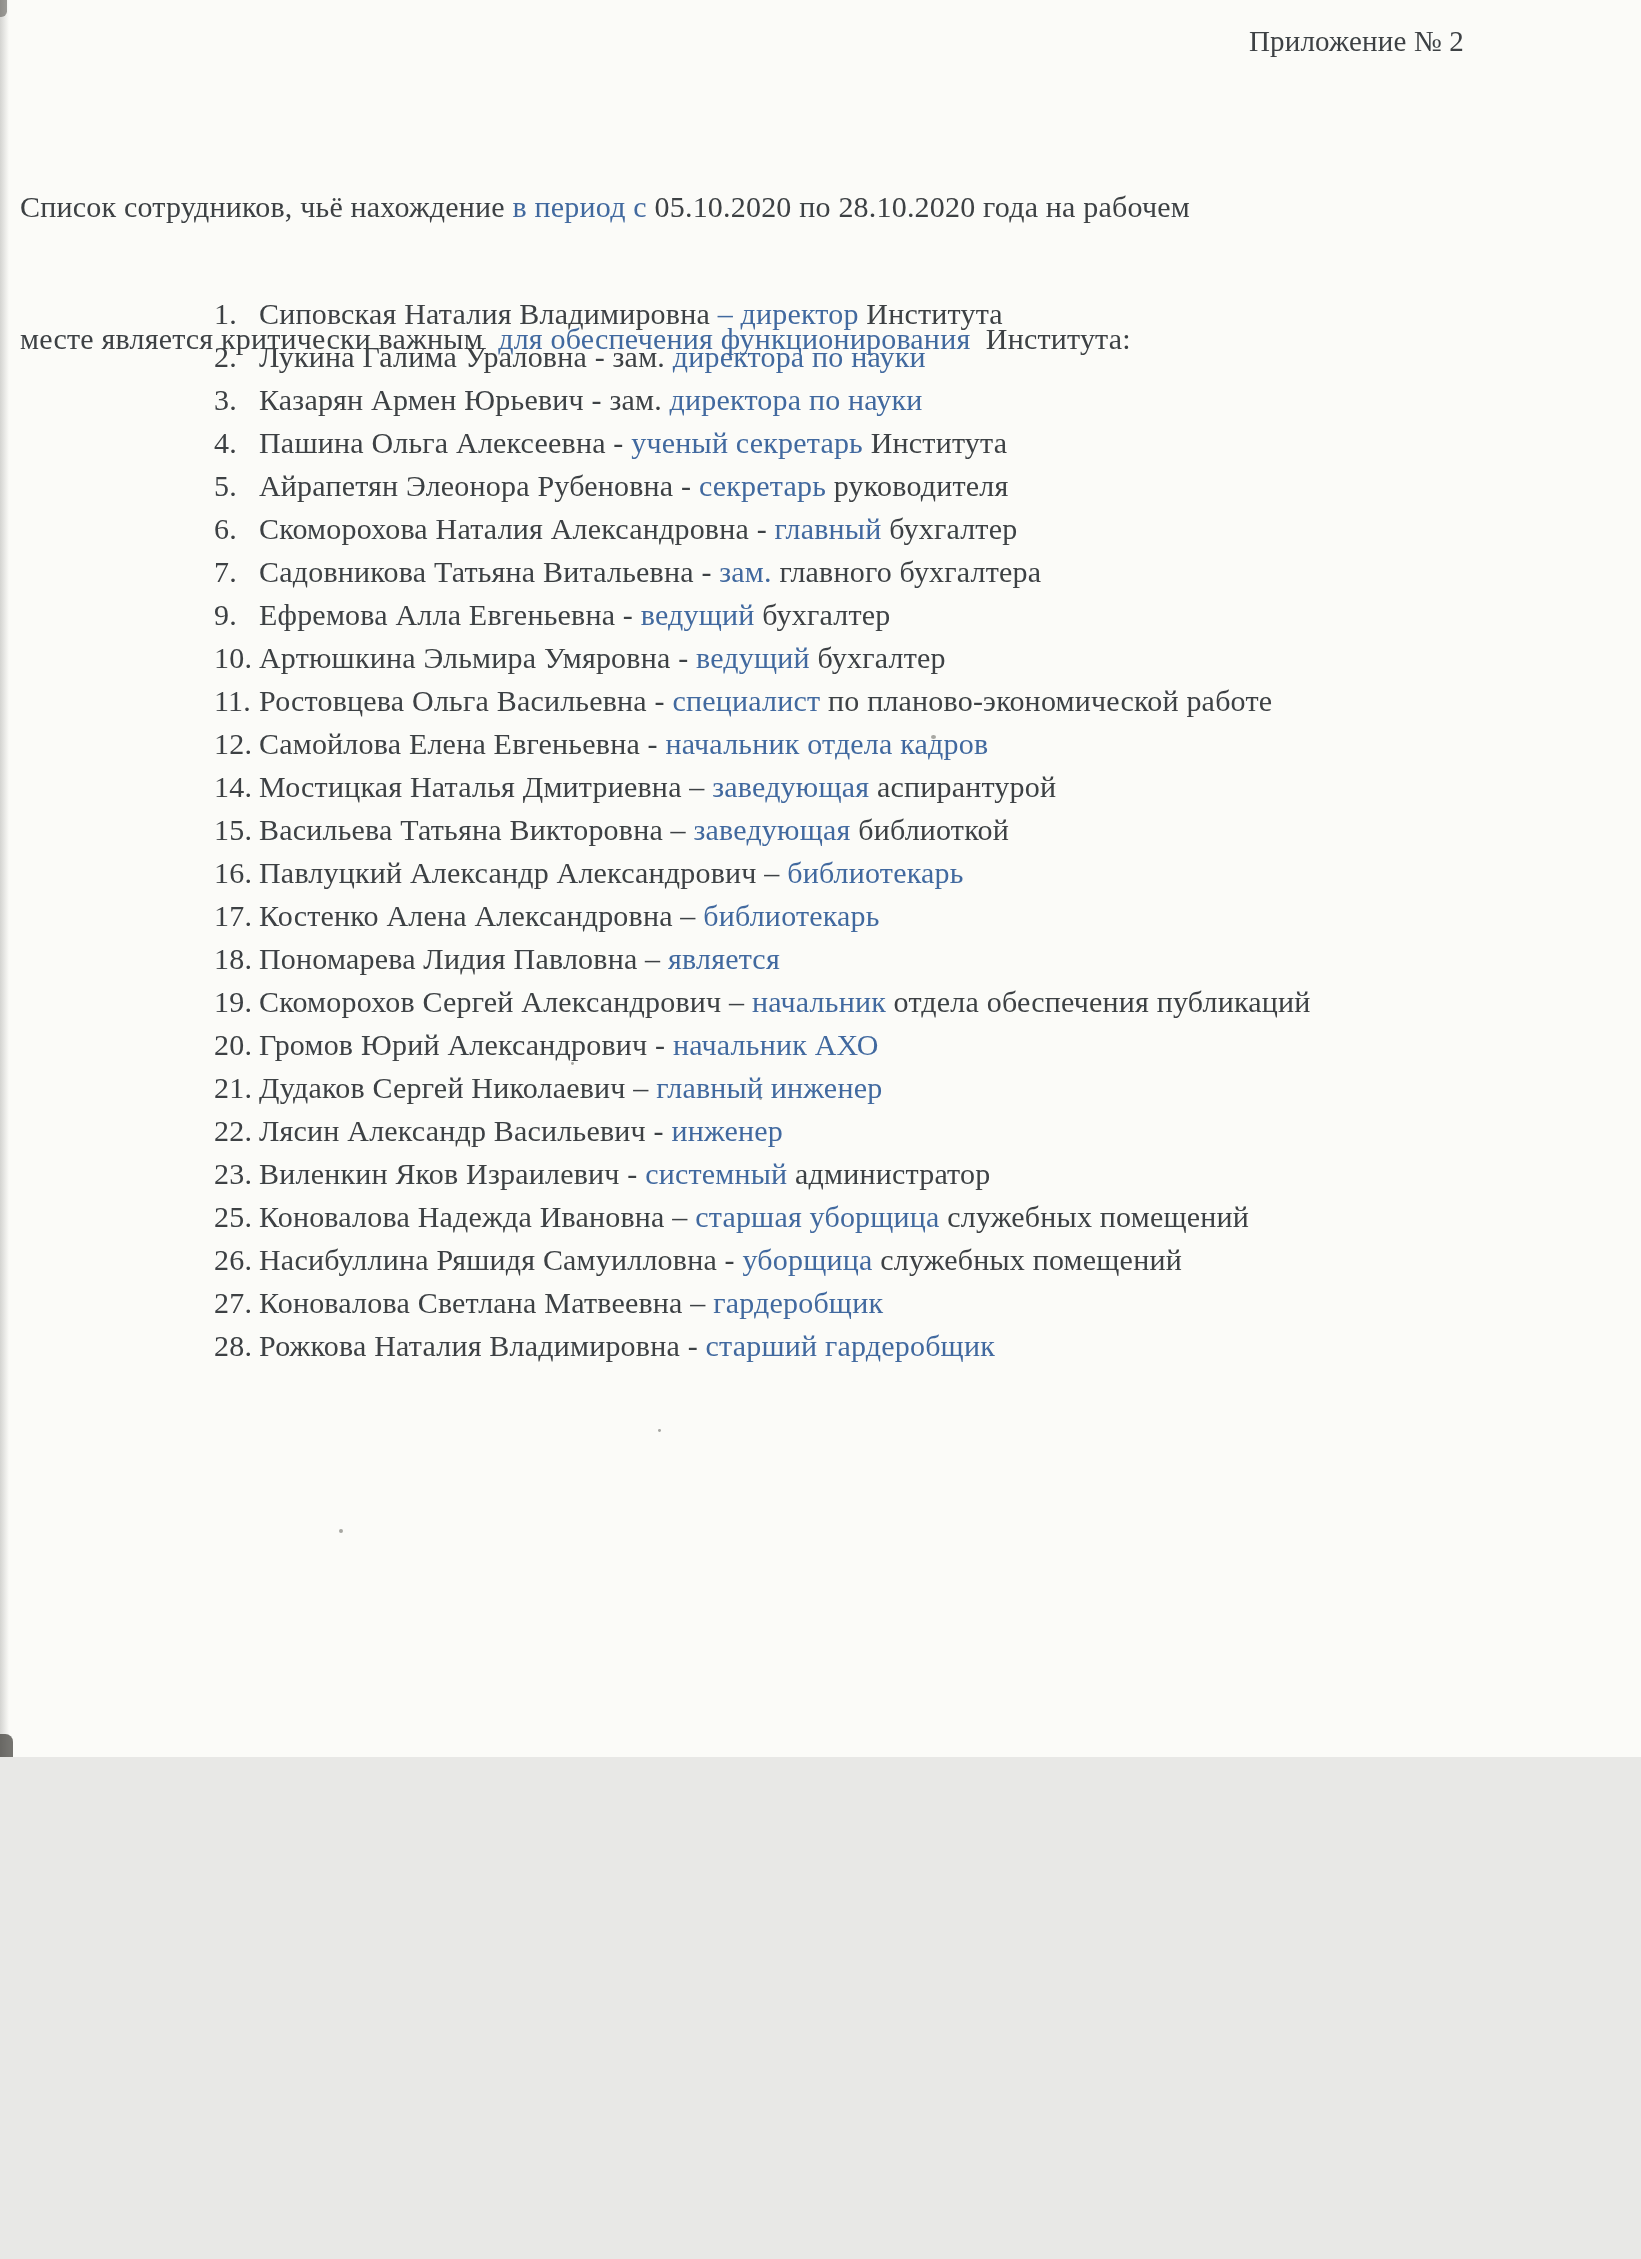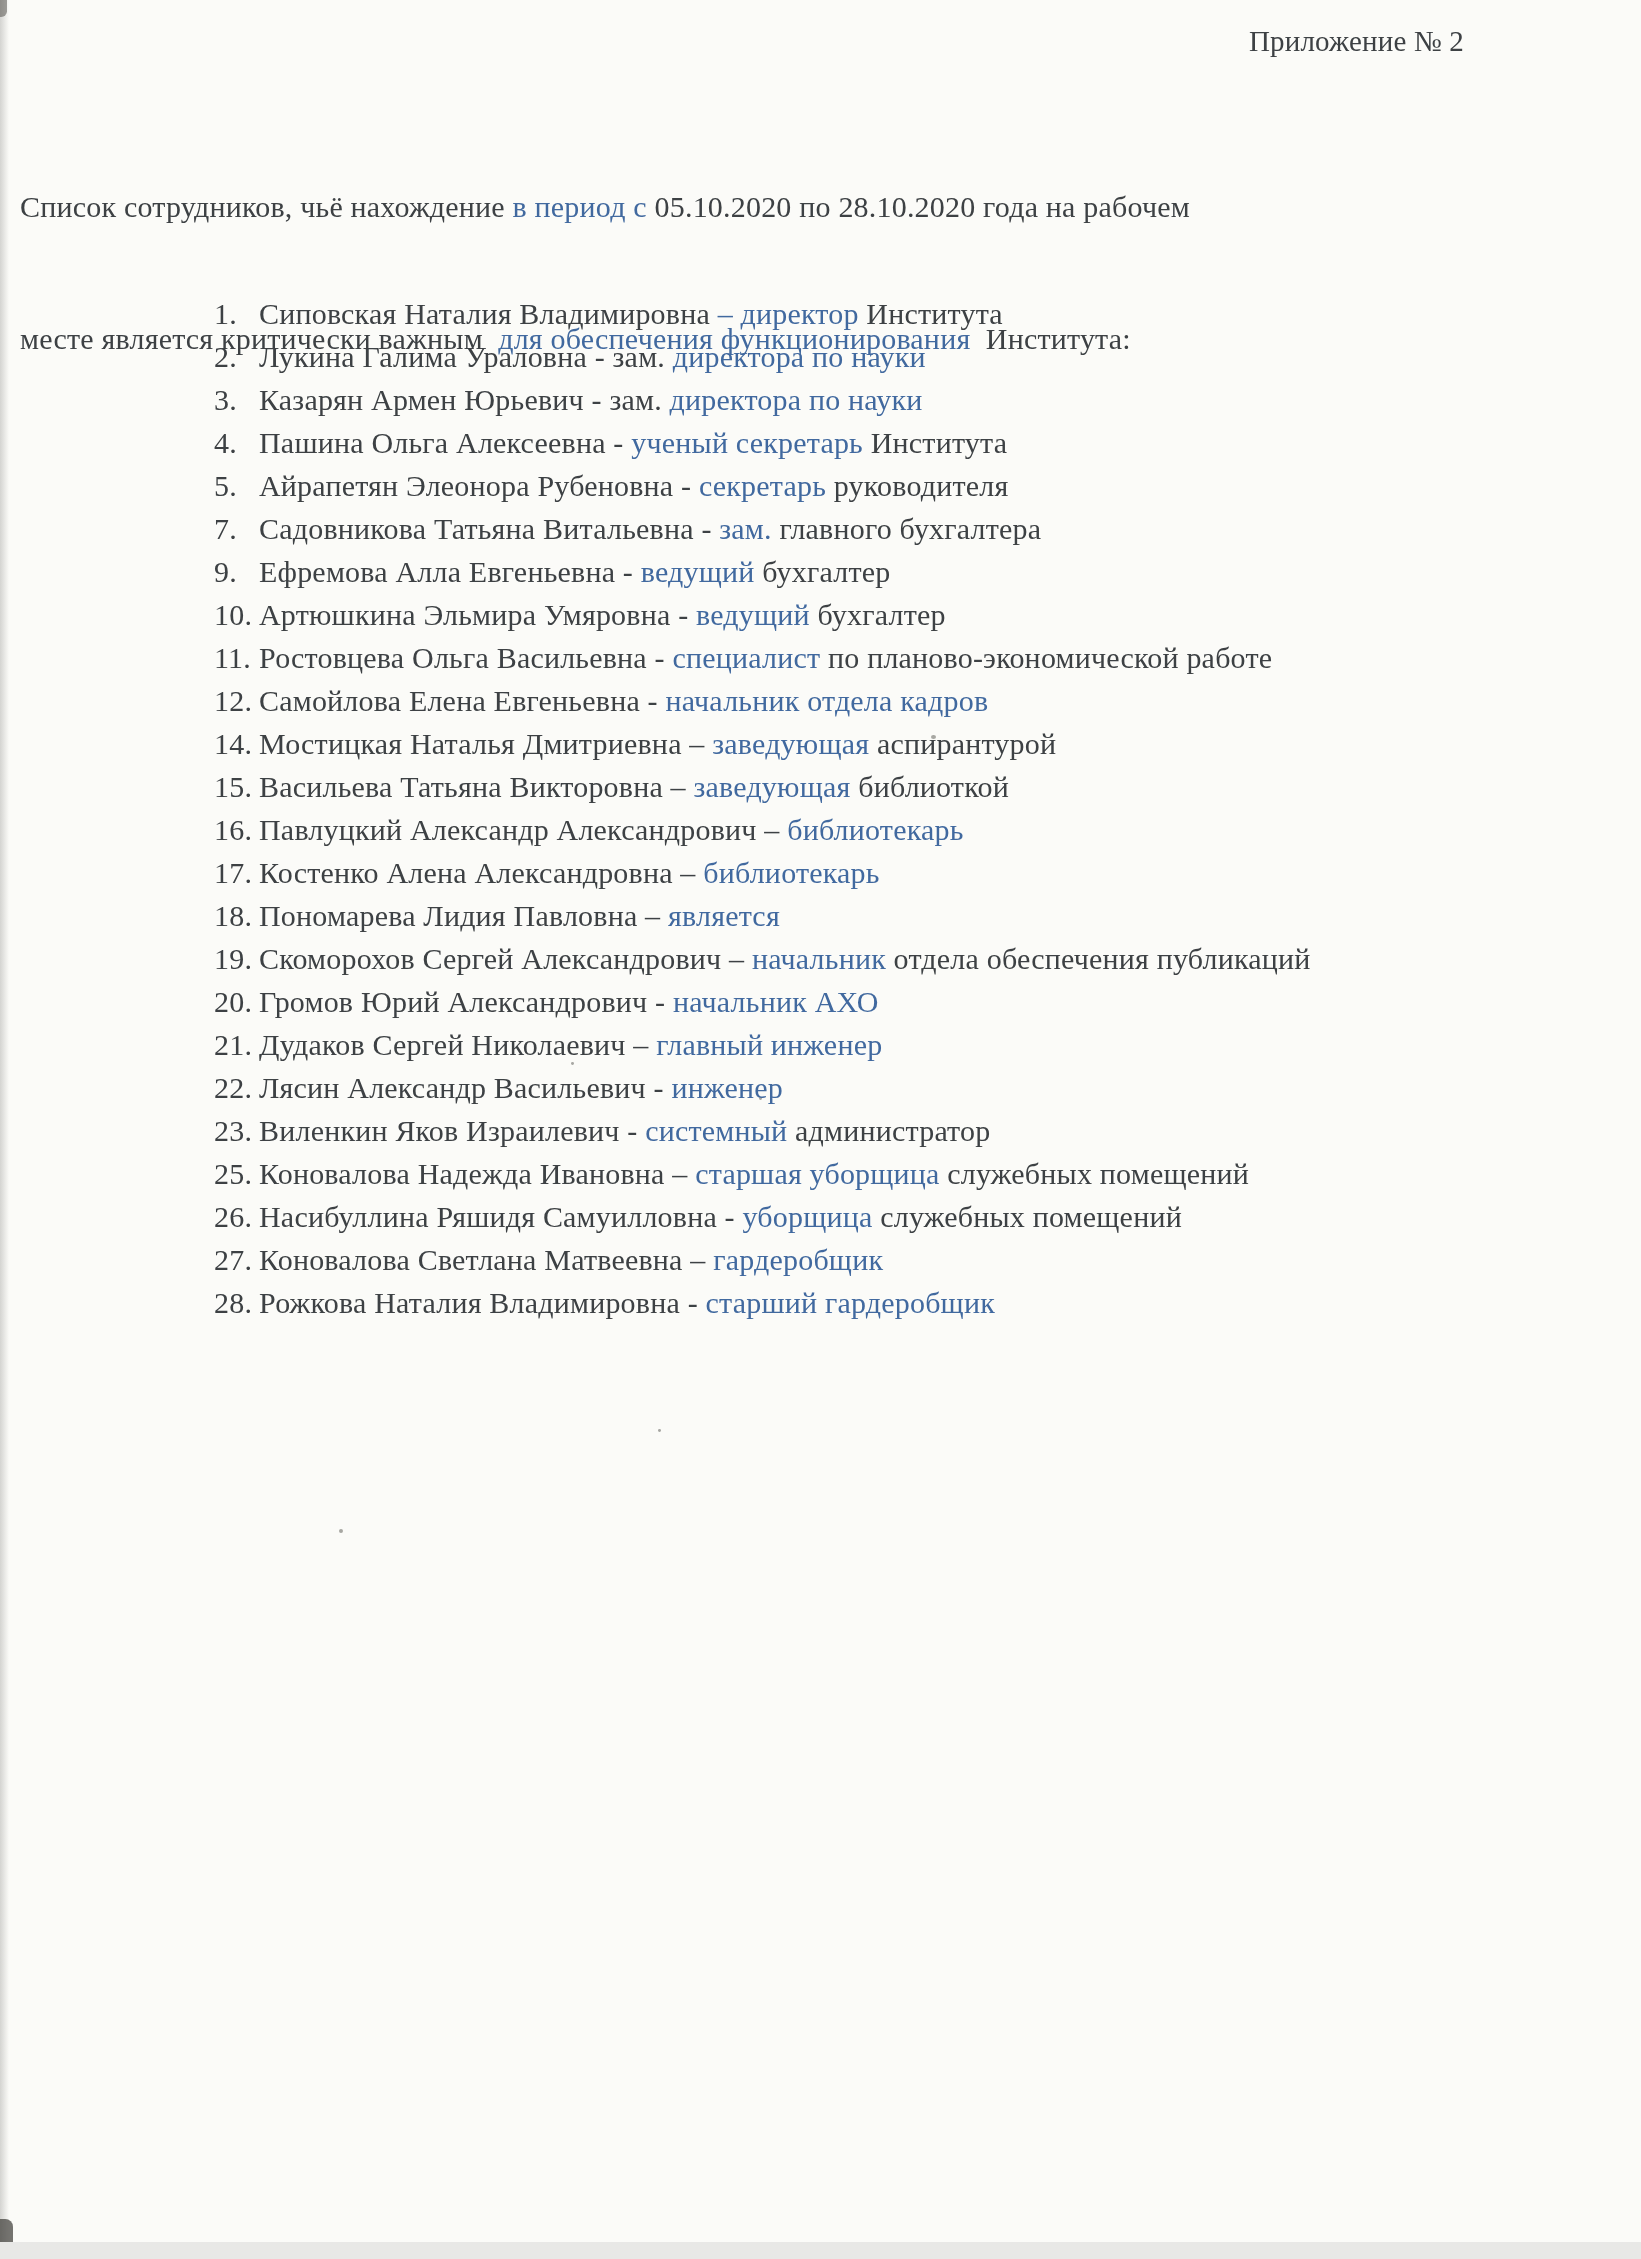--- a/index.html
+++ b/index.html
@@ -1,19 +1,19 @@
 <!DOCTYPE html>
 <html lang="ru"><head>
 <meta charset="utf-8">
 <style>
   html,body{margin:0;padding:0;background:#e8e8e6;}
   .page{
     position:relative;
     width:1641px;
-    height:2242px;
+    height:1757px;
     background:#fbfbf8;
     font-family:"Liberation Serif","DejaVu Serif",serif;
     color:#3d4144;
     overflow:hidden;
   }
   
   .edge-left{
     position:absolute;left:0;top:0;width:8.7px;height:100%;
     background:linear-gradient(to right, rgba(110,110,108,0.28), rgba(110,110,108,0.0));
     pointer-events:none;
@@ -71,20 +71,21 @@
     <span class="line"><span class="seg black">Список сотрудников, чьё нахождение </span><span class="seg blue">в период с </span><span class="seg black">05.10.2020 по 28.10.2020 года на рабочем</span></span>
     <span class="line"><span class="seg black">месте является критически важным  </span><span class="seg blue">для обеспечения функционирования</span><span class="seg black">  Института:</span></span>
   </div>
 
   <div class="list">
       <div class="row"><span class="num">1.</span><span class="seg black">Сиповская Наталия Владимировна </span><span class="seg blue">– директор</span><span class="seg black"> Института</span></div>
       <div class="row"><span class="num">2.</span><span class="seg black">Лукина Галима Ураловна - зам. </span><span class="seg blue">директора по науки</span></div>
       <div class="row"><span class="num">3.</span><span class="seg black">Казарян Армен Юрьевич - зам. </span><span class="seg blue">директора по науки</span></div>
       <div class="row"><span class="num">4.</span><span class="seg black">Пашина Ольга Алексеевна - </span><span class="seg blue">ученый секретарь</span><span class="seg black"> Института</span></div>
       <div class="row"><span class="num">5.</span><span class="seg black">Айрапетян Элеонора Рубеновна - </span><span class="seg blue">секретарь</span><span class="seg black"> руководителя</span></div>
+      <div class="row"><span class="num">6.</span><span class="seg black">Скоморохова Наталия Александровна - </span><span class="seg blue">главный</span><span class="seg black"> бухгалтер</span></div>
       <div class="row"><span class="num">7.</span><span class="seg black">Садовникова Татьяна Витальевна - </span><span class="seg blue">зам.</span><span class="seg black"> главного бухгалтера</span></div>
       <div class="row"><span class="num">9.</span><span class="seg black">Ефремова Алла Евгеньевна - </span><span class="seg blue">ведущий</span><span class="seg black"> бухгалтер</span></div>
       <div class="row"><span class="num">10.</span><span class="seg black">Артюшкина Эльмира Умяровна - </span><span class="seg blue">ведущий</span><span class="seg black"> бухгалтер</span></div>
       <div class="row"><span class="num">11.</span><span class="seg black">Ростовцева Ольга Васильевна - </span><span class="seg blue">специалист</span><span class="seg black"> по планово-экономической работе</span></div>
       <div class="row"><span class="num">12.</span><span class="seg black">Самойлова Елена Евгеньевна - </span><span class="seg blue">начальник отдела кадров</span></div>
       <div class="row"><span class="num">14.</span><span class="seg black">Мостицкая Наталья Дмитриевна – </span><span class="seg blue">заведующая</span><span class="seg black"> аспирантурой</span></div>
       <div class="row"><span class="num">15.</span><span class="seg black">Васильева Татьяна Викторовна – </span><span class="seg blue">заведующая</span><span class="seg black"> библиоткой</span></div>
       <div class="row"><span class="num">16.</span><span class="seg black">Павлуцкий Александр Александрович – </span><span class="seg blue">библиотекарь</span></div>
       <div class="row"><span class="num">17.</span><span class="seg black">Костенко Алена Александровна – </span><span class="seg blue">библиотекарь</span></div>
       <div class="row"><span class="num">18.</span><span class="seg black">Пономарева Лидия Павловна – </span><span class="seg blue">является</span></div>

